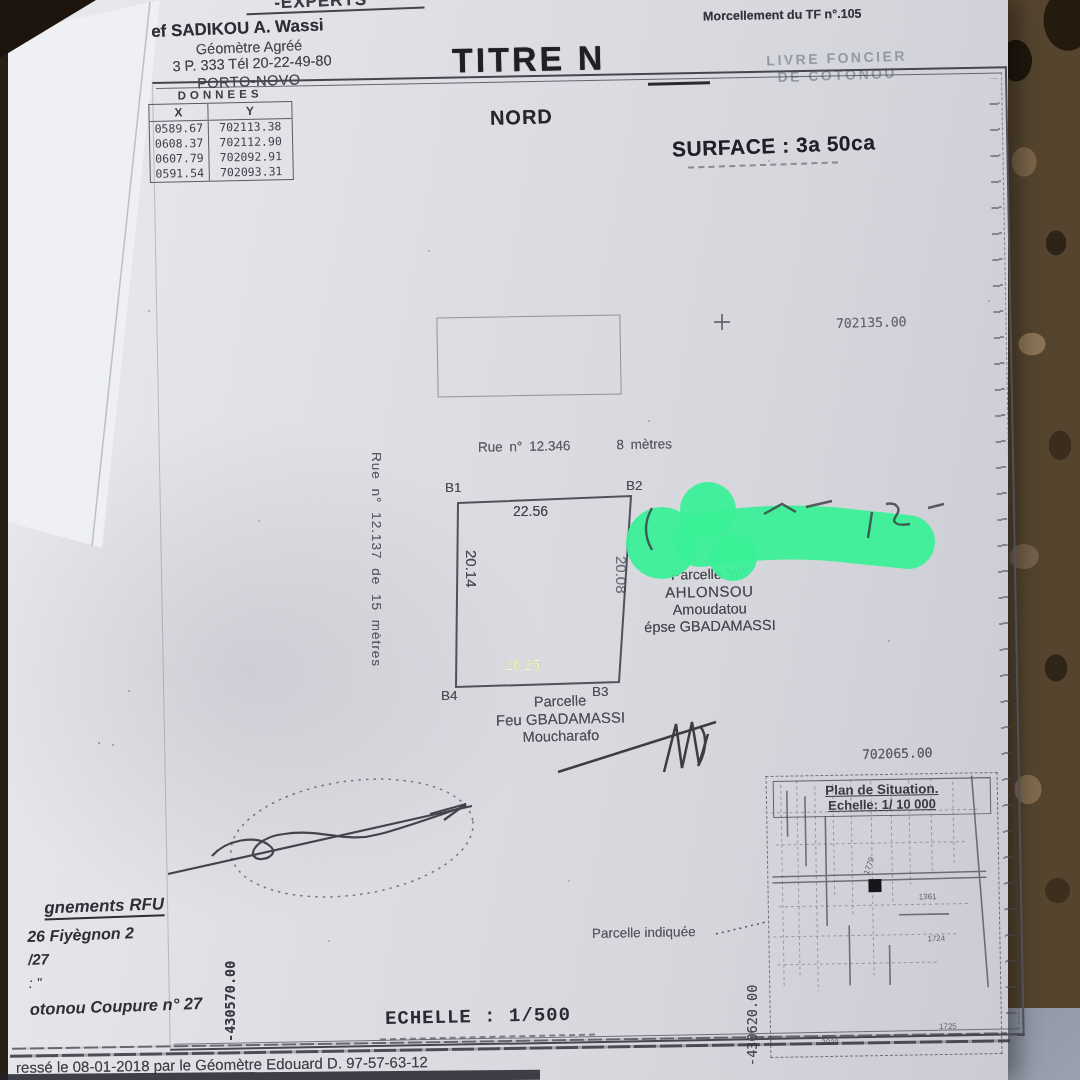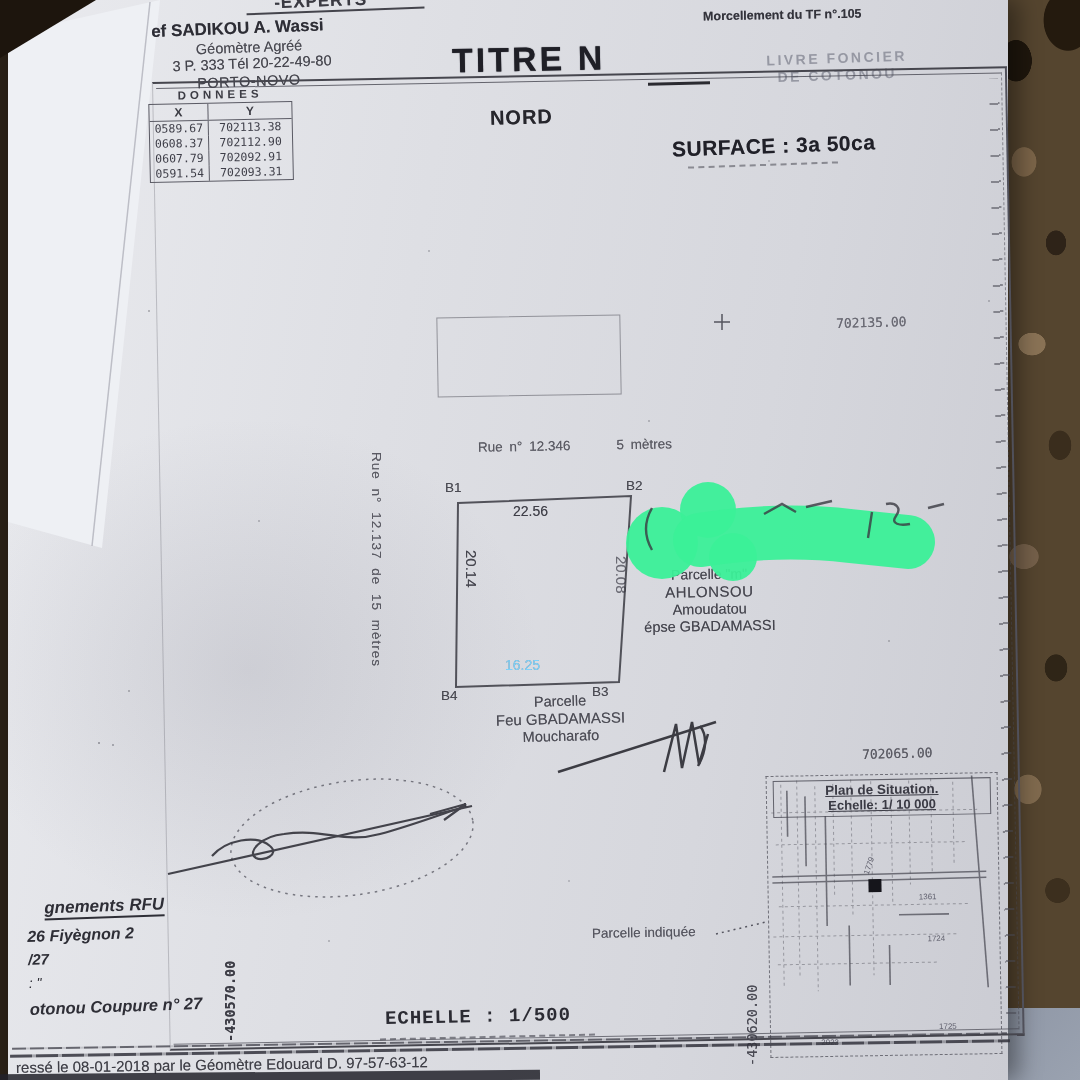--- a/index.html
+++ b/index.html
@@ -108,21 +108,21 @@
   
   .rue-top{left:478px;top:438px;font-size:13.5px;color:#5a5a63;transform:rotate(-1deg);word-spacing:3px;}
   .rue-top .gap{display:inline-block;width:46px;}
   .rue-left{left:384px;top:452px;font-size:13.5px;color:#5a5a63;letter-spacing:1px;
     transform:rotate(90deg);transform-origin:left top;word-spacing:4px;}
   
   .corner{font-size:13.5px;color:#4a4a52;}
   .c-b1{left:445px;top:480px;} .c-b2{left:626px;top:478px;}
   .c-b3{left:592px;top:684px;} .c-b4{left:441px;top:688px;}
   .dim-top{left:513px;top:503px;font-size:14px;color:#3f3f48;}
-  .dim-bottom{left:505px;top:657px;font-size:14px;color:#7dd3fc;}
+  .dim-bottom{left:505px;top:657px;font-size:14px;color:#fef9c3;}
   .dim-left{left:480px;top:550px;font-size:15px;color:#45454e;transform:rotate(90deg);transform-origin:left top;}
   .dim-right{left:630px;top:556px;font-size:15px;color:rgba(90,90,100,.55);transform:rotate(90deg);transform-origin:left top;}
   .owner{left:612px;top:565px;width:195px;text-align:center;transform:rotate(-1deg);color:#45454e;}
   .owner div{margin:1px 0;}
   .owner .o1{font-size:14px;} .owner .o2{font-size:15px;letter-spacing:.5px;}
   .owner .o3{font-size:14.5px;} .owner .o4{font-size:14.5px;}
   .southp{left:468px;top:692px;width:185px;text-align:center;transform:rotate(-1.5deg);color:#4c4c55;}
   .southp div{margin:1px 0;}
   .sp1{font-size:14.5px;} .sp2{font-size:15px;} .sp3{font-size:14.5px;}
   
@@ -216,21 +216,21 @@
   </div>
 </div>
 
 <div class="abs dashblock"></div>
 <div class="abs grid-y-top print mono">702135.00</div>
 <div class="abs grid-y-mid print mono">702065.00</div>
 <div class="abs grid-x-left print mono">-430570.00</div>
 <div class="abs grid-x-right print mono">-430620.00</div>
 
 <div class="abs rue-top print">
-  <span>Rue n° 12.346</span><span class="gap"></span><span>5 mètres</span>
+  <span>Rue n° 12.346</span><span class="gap"></span><span>8 mètres</span>
 </div>
 <div class="abs rue-left print">Rue n° 12.137 de 15 mètres</div>
 
 <div class="abs corner c-b1 print">B1</div>
 <div class="abs corner c-b2 print">B2</div>
 <div class="abs corner c-b3 print">B3</div>
 <div class="abs corner c-b4 print">B4</div>
 <div class="abs dim-top print">22.56</div>
 <div class="abs dim-bottom print">16.25</div>
 <div class="abs dim-left print">20.14</div>

